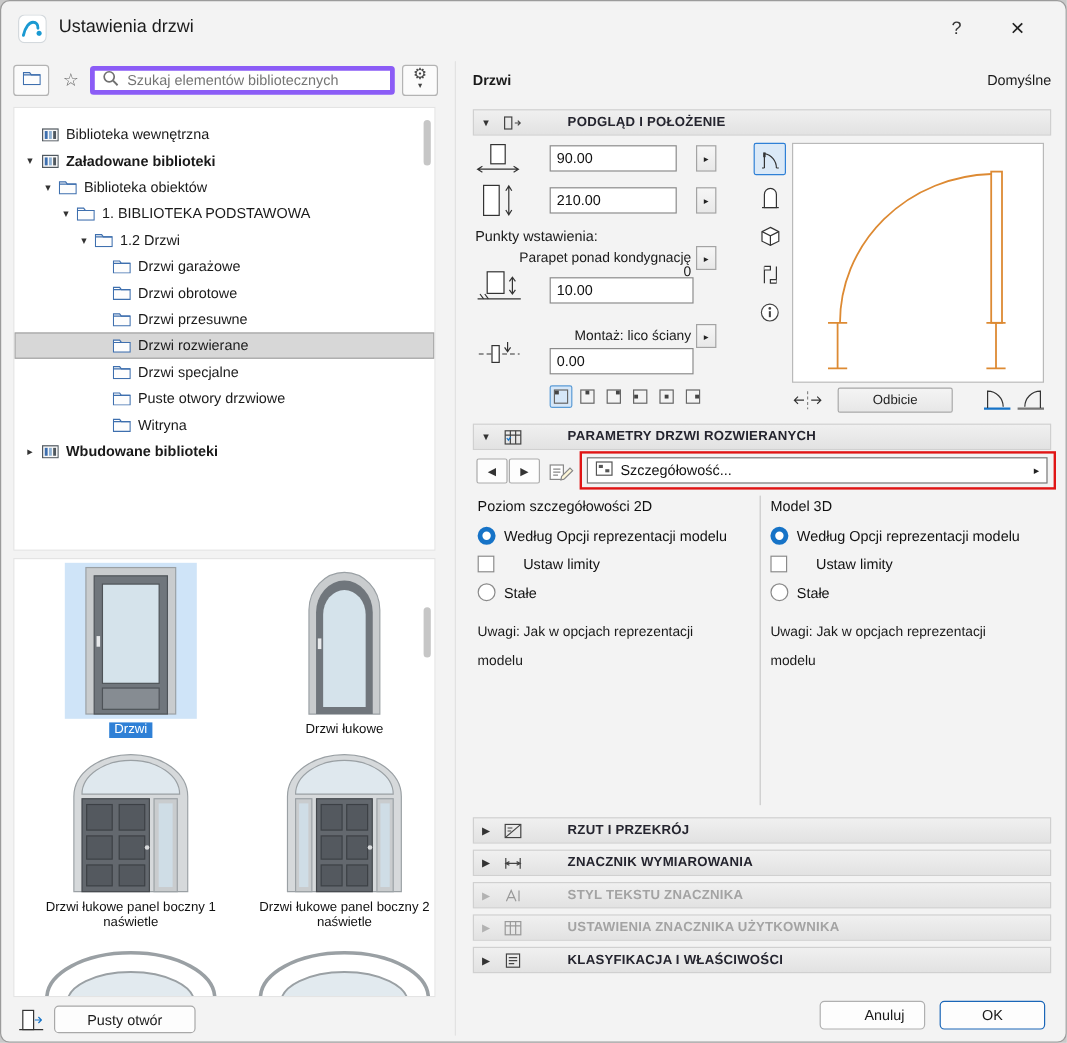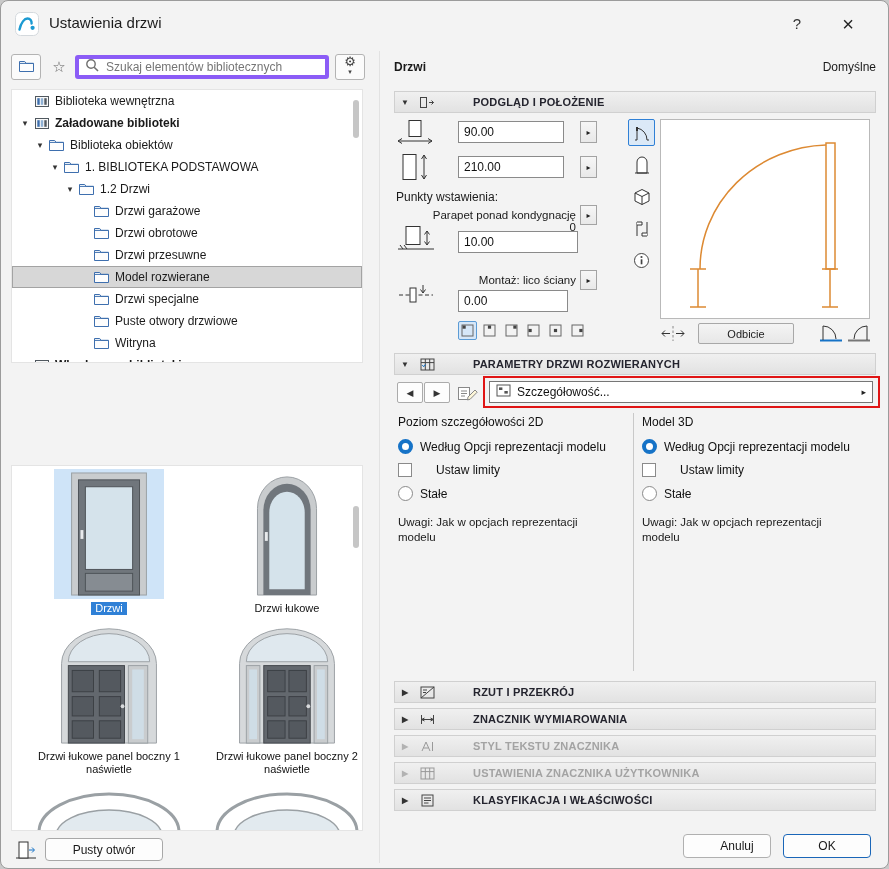--- a/index.html
+++ b/index.html
@@ -17,21 +17,21 @@
   #lib-toolbar{position:absolute;left:10px;top:52px;width:352px;height:28px;}
   .tool-btn{position:absolute;box-sizing:border-box;border:1px solid #b3b3b3;border-radius:3px;background:#fbfbfb;display:flex;align-items:center;justify-content:center;}
   #folder-btn{left:0;top:1px;width:30px;height:26px;}
   #star-btn{left:36px;top:3px;width:24px;height:22px;border:none;background:none;font-size:15px;color:#666;}
   #search-box{position:absolute;left:64px;top:2px;width:254px;height:24px;background:#fff;border:4px solid #8b5cf6;border-radius:3px;box-sizing:border-box;display:flex;align-items:center;padding:0 6px;}
   #search-box input{border:none;outline:none;flex:1;font-size:12px;font-family:inherit;color:#222;margin-left:5px;background:transparent;}
   #search-box input::placeholder{color:#757575;}
   #gear-btn{left:324px;top:1px;width:30px;height:26px;font-size:13px;color:#444;flex-direction:column;line-height:10px;}
   #gear-btn .caret{font-size:7px;color:#444;}
 
-  #tree-panel{position:absolute;left:10px;top:88px;width:352px;height:274px;background:#fff;border:1px solid #e4e4e4;box-sizing:border-box;overflow:hidden;padding-top:0;}
+  #tree-panel{position:absolute;left:10px;top:88px;width:352px;height:370px;background:#fff;border:1px solid #e4e4e4;box-sizing:border-box;overflow:hidden;padding-top:11px;}
   .tree-row{height:22px;display:flex;align-items:center;font-size:12px;color:#1a1a1a;white-space:nowrap;}
   .tree-row.selected{background:#d7d7d7;outline:1px solid #a3a3a3;outline-offset:-1px;}
   .tree-exp{width:14px;font-size:9px;color:#333;text-align:center;flex:none;}
   .tree-ico{width:19px;flex:none;display:flex;justify-content:center;align-items:center;}
   .tree-lbl{padding-left:4px;}
   .bold{font-weight:bold;}
   .vscroll{position:absolute;width:6px;background:#c6c6c6;border-radius:3px;}
 
   #thumbs-panel{position:absolute;left:10px;top:464px;width:352px;height:366px;background:#fff;border:1px solid #e4e4e4;box-sizing:border-box;overflow:hidden;}
   #thumb-grid{display:grid;grid-template-columns:1fr 1fr;padding:3px 8px 0 8px;}
@@ -88,21 +88,21 @@
   #params-cols{position:absolute;left:393px;top:410px;width:482px;height:262px;}
   .pcol{position:absolute;top:0;width:230px;}
   #pcol-2d{left:4px;} #pcol-3d{left:248px;}
   #col-divider{position:absolute;left:239px;top:2px;width:1px;height:258px;background:#c9c9c9;}
   .pcol-heading{font-size:12px;color:#111;margin:4px 0 10px 0;}
   .opt-row{display:flex;align-items:center;gap:7px;font-size:12px;color:#111;margin-bottom:9px;}
   .opt-row.indent{gap:24px;}
   .radio{width:15px;height:15px;border-radius:50%;border:1px solid #8a8a8a;background:#fff;box-sizing:border-box;flex:none;}
   .radio.on{border:4.5px solid #1673c7;}
   .checkbox{width:14px;height:14px;border:1px solid #8a8a8a;background:#fff;box-sizing:border-box;flex:none;}
-  .pcol-note{font-size:11.5px;color:#1a1a1a;width:212px;line-height:15px;margin-top:14px;}
+  .pcol-note{font-size:11.5px;color:#1a1a1a;width:212px;line-height:24px;margin-top:14px;}
 
   #collapsed-sections{position:absolute;left:393px;top:680px;width:482px;display:flex;flex-direction:column;gap:5px;}
 
   .dlg-btn{position:absolute;top:833px;width:88px;height:24px;background:#fdfdfd;border:1px solid #b0b0b0;border-radius:4px;font-size:12px;color:#1a1a1a;display:flex;align-items:center;justify-content:center;box-sizing:border-box;}
   #cancel-btn{left:682px;padding-left:20px;}
   #ok-btn{left:782px;border:1.6px solid #1a66b8;}
 </style>
 </head>
 <body>
 
@@ -227,21 +227,21 @@
           <span class="tree-lbl">Drzwi przesuwne</span>
         </div>
         <div class="tree-row selected" style="padding-left: 66px;">
           <span class="tree-exp"></span>
           <span class="tree-ico">
             <svg width="15" height="12" viewBox="0 0 15 12">
               <path d="M0.5 1.5 h5.2 l1.4 1.9 h7.4 V11.5 H0.5 Z" fill="#fdfdfd" stroke="#3e6fae"></path>
               <path d="M0.5 3.4 h14" stroke="#3e6fae" fill="none"></path>
             </svg>
           </span>
-          <span class="tree-lbl">Model rozwierane</span>
+          <span class="tree-lbl">Drzwi rozwierane</span>
         </div>
         <div class="tree-row" style="padding-left: 66px;">
           <span class="tree-exp"></span>
           <span class="tree-ico">
             <svg width="15" height="12" viewBox="0 0 15 12">
               <path d="M0.5 1.5 h5.2 l1.4 1.9 h7.4 V11.5 H0.5 Z" fill="#fdfdfd" stroke="#3e6fae"></path>
               <path d="M0.5 3.4 h14" stroke="#3e6fae" fill="none"></path>
             </svg>
           </span>
           <span class="tree-lbl">Drzwi specjalne</span>
@@ -435,21 +435,21 @@
     <div class="flyout" style="left:186px;top:157px;height:20px;">
         <span>▸</span>
       </div>
     <span class="fld-icon" style="left:2px;top:170px;">
         <svg width="40" height="24" viewBox="0 0 40 24">
           <path d="M3 12 h34" stroke="#333" stroke-dasharray="4 2.5"></path>
           <rect x="14" y="5" width="6" height="14" fill="#fff" stroke="#333"></rect>
           <path d="M27 2 v8 M24.5 6.5 L27 10 l2.5 -3.5" stroke="#333" fill="none"></path>
         </svg>
       </span>
-    <input class="field" style="left: 64px; top: 177px; width: 110px;" value="0.00">
+    <input class="field" style="left: 64px; top: 177px; width: 120px;" value="0.00">
 
     <div id="anchors">
         <span class="anchor selected">
           <svg width="13" height="13" viewBox="0 0 13 13">
             <rect x="1" y="1" width="11" height="11" fill="none" stroke="#666"></rect>
             <rect x="1.5" y="1.5" width="3.2" height="3.2" fill="#444"></rect>
           </svg>
         </span>
         <span class="anchor">
           <svg width="13" height="13" viewBox="0 0 13 13">

